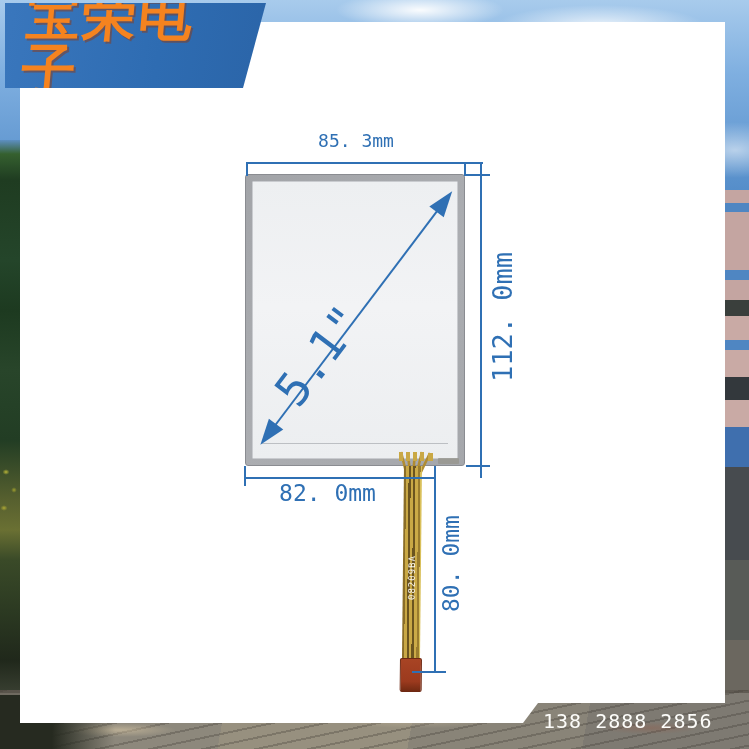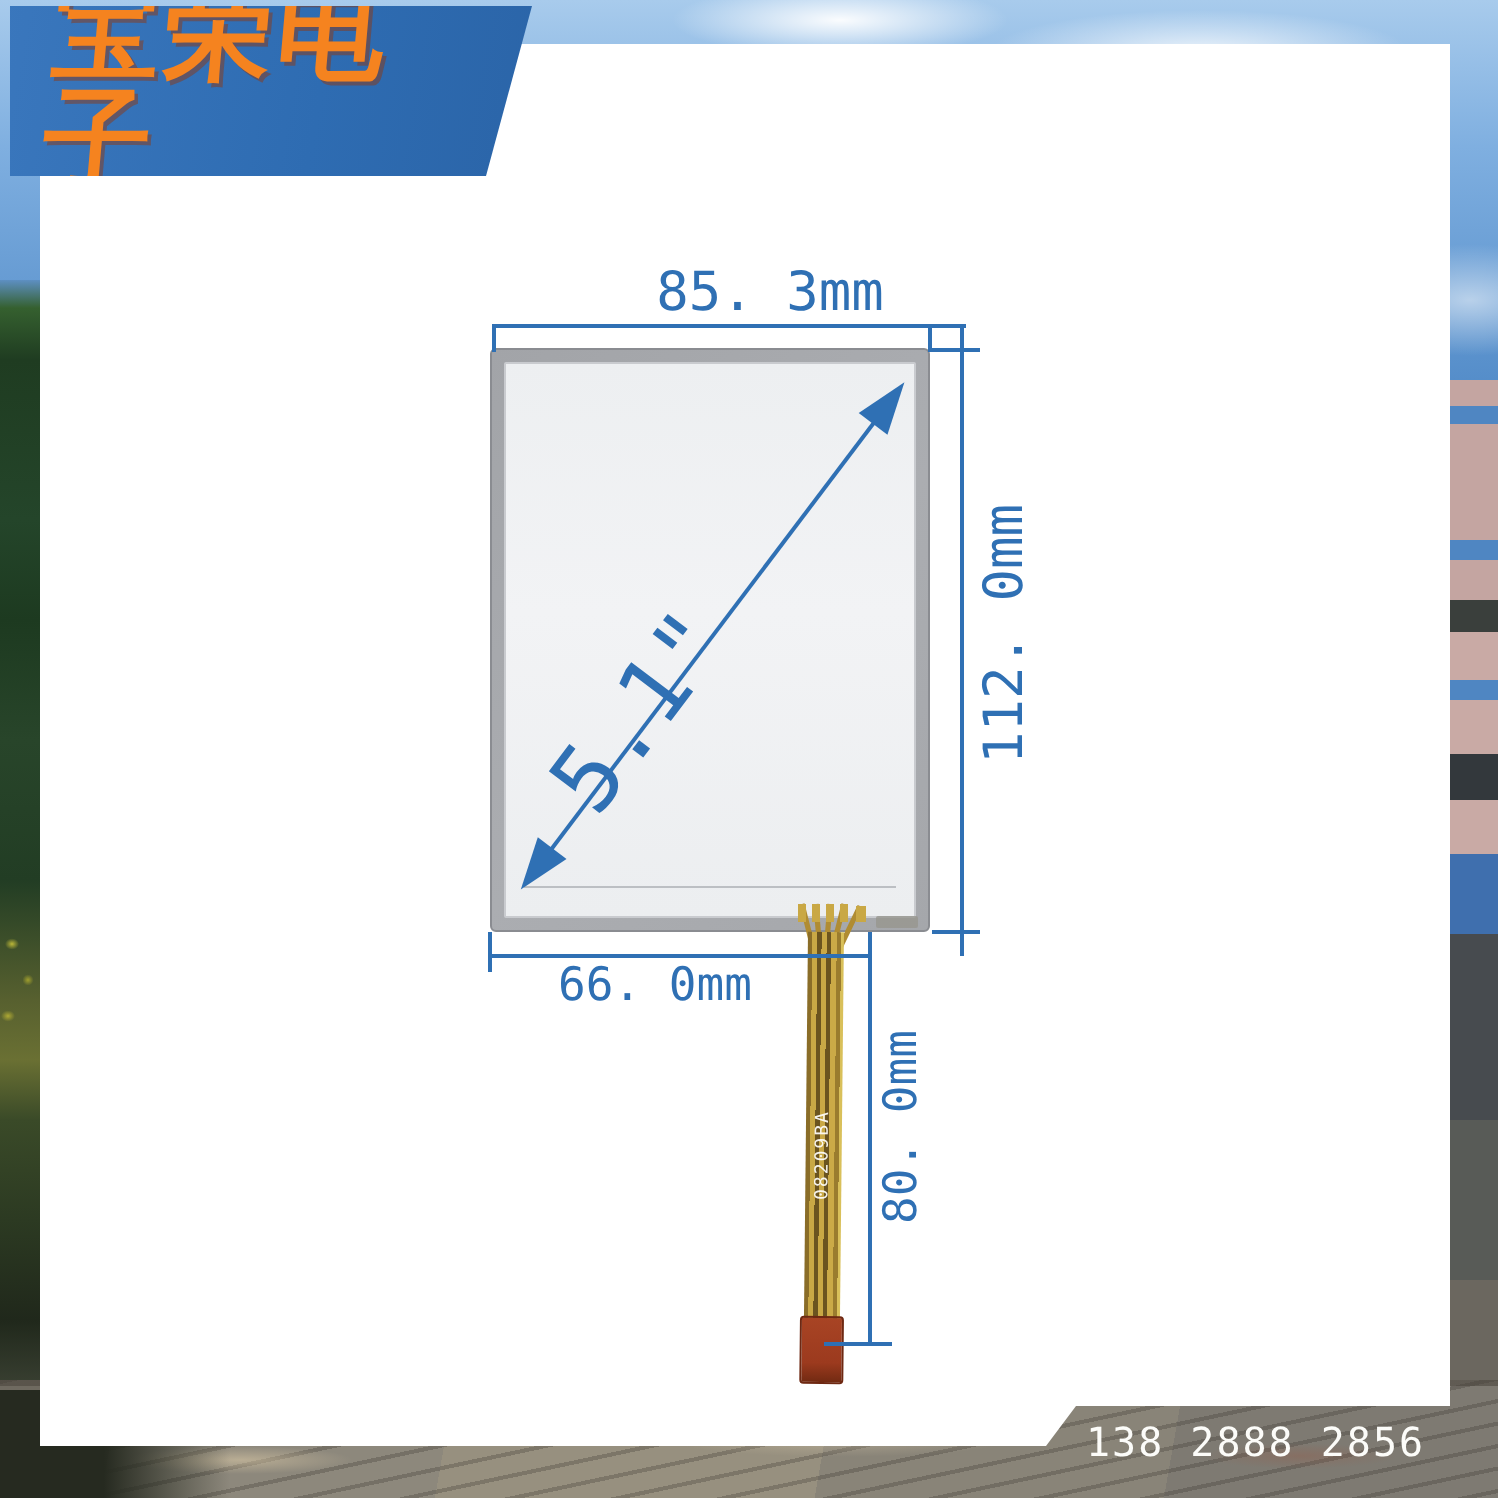--- a/index.html
+++ b/index.html
@@ -196,31 +196,31 @@
   <div class="abs cable">
     <div class="ribbon">
       <span class="ribbon-text vlabel">08209BA</span>
     </div>
     <div class="connector"></div>
   </div>
 
   <div class="dline blue" style="left:247px; top:162px; width:236px; height:2px;"></div>
   <div class="dtick blue" style="left:246px; top:162px; width:2px; height:14px;"></div>
   <div class="dtick blue" style="left:464px; top:162px; width:2px; height:14px;"></div>
-  <div class="dim-label" style="left:276px; top:131px; width:218px; text-align:center; font-size:27px;">85. 3mm</div>
+  <div class="dim-label" style="left:247px; top:131px; width:218px; text-align:center; font-size:18px;">85. 3mm</div>
 
   <div class="dline blue" style="left:480px; top:162px; width:2px; height:316px;"></div>
   <div class="dtick blue" style="left:466px; top:174px; width:24px; height:2px;"></div>
   <div class="dtick blue" style="left:466px; top:465px; width:24px; height:2px;"></div>
   <div class="dim-label vlabel" style="left:487px; top:262px; height:120px; font-size:27px;">112. 0mm</div>
 
   <div class="dline blue" style="left:245px; top:477px; width:190px; height:2px;"></div>
   <div class="dtick blue" style="left:244px; top:466px; width:2px; height:20px;"></div>
   <div class="dtick blue" style="left:434px; top:466px; width:2px; height:20px;"></div>
-  <div class="dim-label" style="left:245px; top:480px; width:165px; text-align:center; font-size:23px;">66. 0mm</div>
+  <div class="dim-label" style="left:245px; top:480px; width:165px; text-align:center; font-size:23px;">82. 0mm</div>
 
   <div class="dline blue" style="left:434px; top:467px; width:2px; height:206px;"></div>
   <div class="dtick blue" style="left:412px; top:671px; width:34px; height:2px;"></div>
   <div class="dim-label vlabel" style="left:438px; top:528px; height:84px; font-size:23px;">80. 0mm</div>
 
   <div class="abs diag">
     <div class="diag-shaft"></div>
     <div class="head head-start"></div>
     <div class="head head-end"></div>
     <div class="diag-label">5.1"</div>

